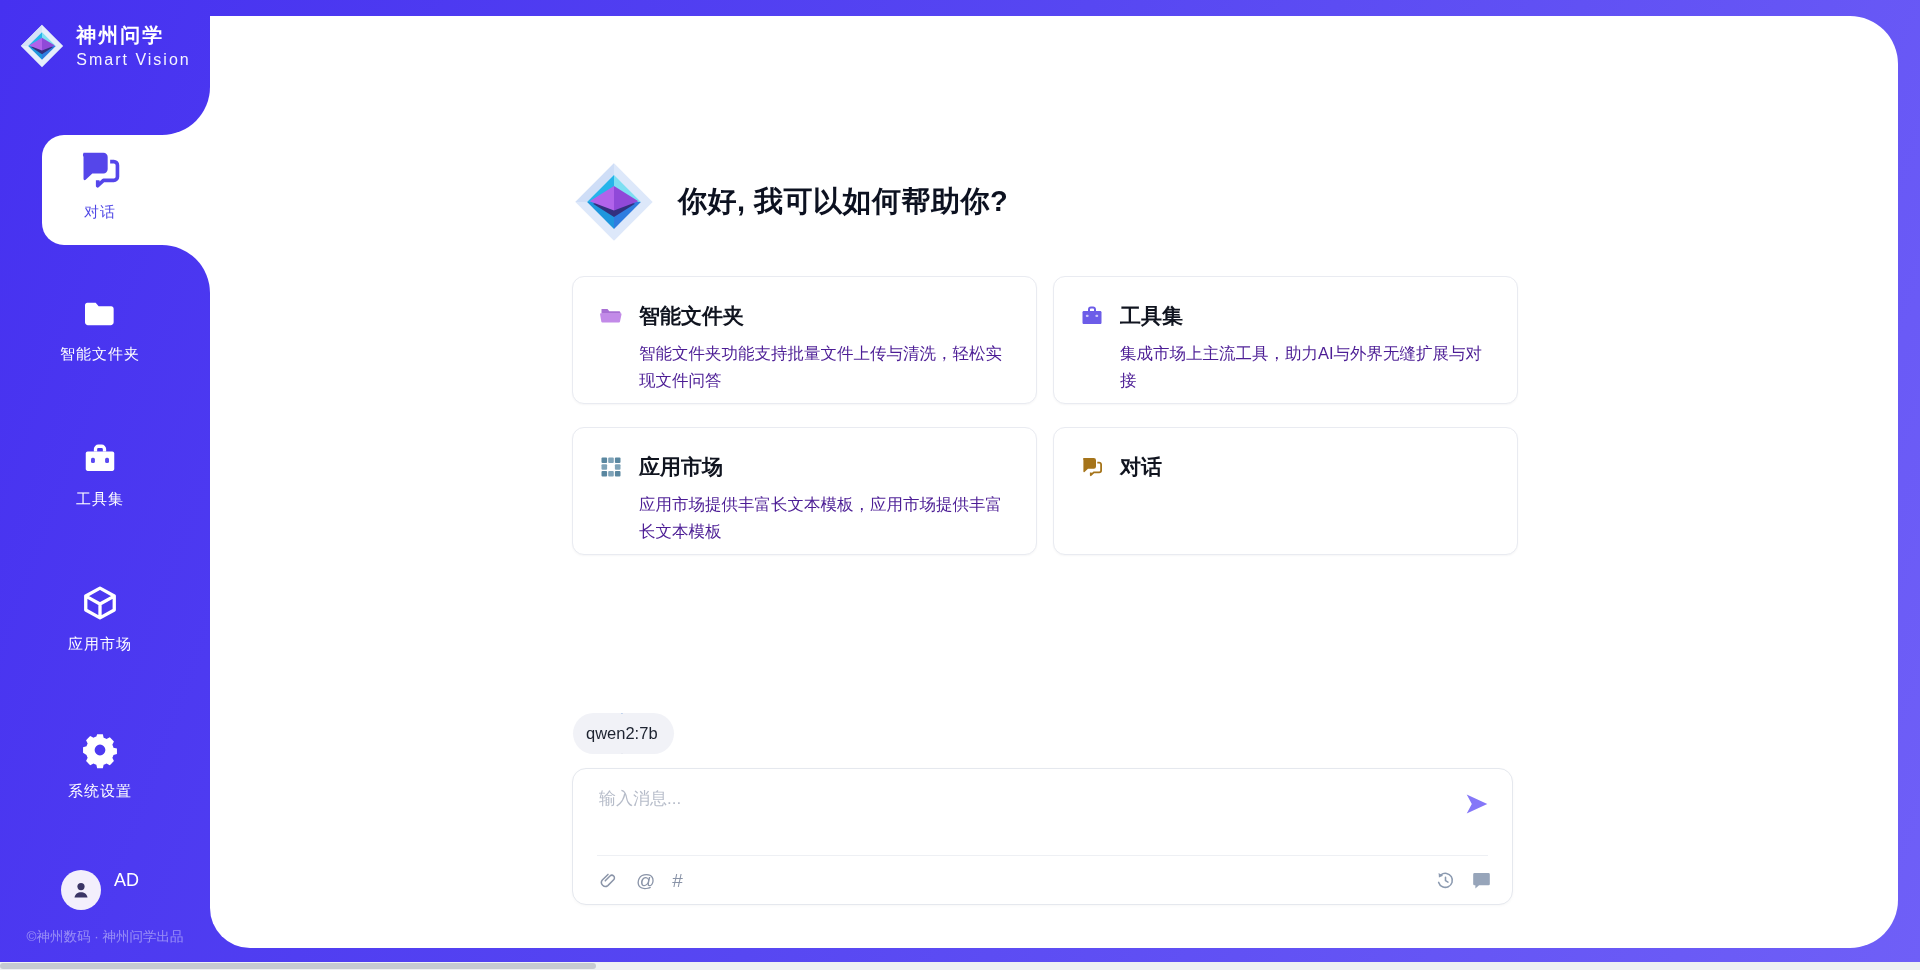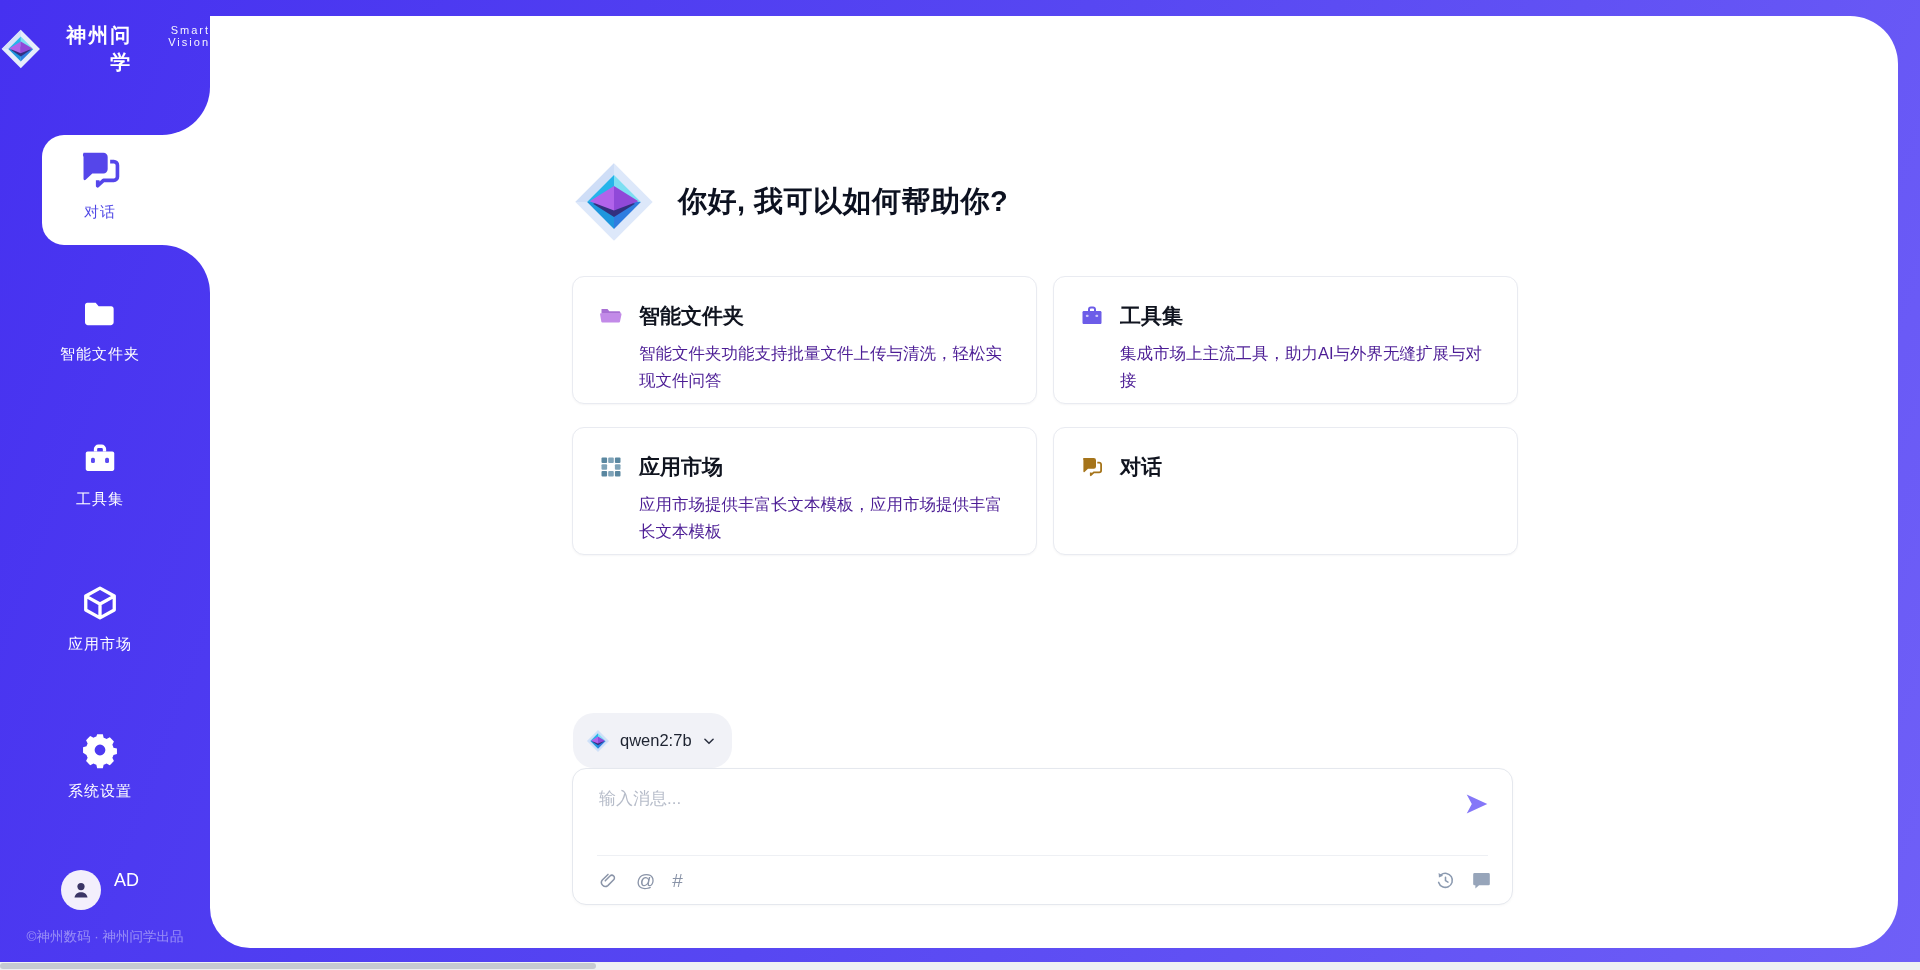--- a/index.html
+++ b/index.html
@@ -22,23 +22,23 @@
   .side-bottom { position:absolute; left:0; top:245px; width:210px; height:725px;
                  background-position:0 -245px; border-top-right-radius:48px; }
   .active-tab { position:absolute; left:42px; top:135px; width:168px; height:110px;
                 background:#fff; border-radius:22px 0 0 22px; cursor:pointer; }
   .tab-inner { position:absolute; left:-42px; top:12px; width:200px; display:flex;
                flex-direction:column; align-items:center; gap:10px; }
   .tab-label { color:#4f46e5; font-size:15px; letter-spacing:1px; }
 
   .logo-row { position:absolute; left:0; top:22px; width:210px; display:flex;
               align-items:center; justify-content:center; gap:11px; z-index:3; }
-  .logo-texts { display:flex; flex-direction:row;text-align:right; }
+  .logo-texts { display:flex; flex-direction:column; }
   .logo-name { color:#fff; font-size:20px; font-weight:bold; letter-spacing:2px; }
-  .logo-sub { color:rgba(255,255,255,.95); font-size:11px; letter-spacing:2px; margin-top:2px; }
+  .logo-sub { color:rgba(255,255,255,.95); font-size:16px; letter-spacing:2px; margin-top:2px; }
 
   .side-item { position:absolute; left:0; width:200px; display:flex; flex-direction:column;
                align-items:center; gap:13px; z-index:3; cursor:pointer; }
   .side-item span { color:#fff; font-size:15px; letter-spacing:1px; }
 
   .user-row { position:absolute; left:0; top:870px; width:200px; display:flex;
               justify-content:center; gap:13px; z-index:3; cursor:pointer; }
   .avatar { width:40px; height:40px; border-radius:50%; background:#f3effc;
             display:flex; align-items:center; justify-content:center; }
   .user-name { color:#fff; font-size:18px; }
@@ -51,23 +51,23 @@
   .greeting h1 { font-size:29px; font-weight:bold; color:#0c1120; letter-spacing:.5px; }
 
   .cards { position:absolute; left:362px; top:260px; width:946px; display:grid;
            grid-template-columns:465px 465px; grid-column-gap:16px; grid-row-gap:23px; }
   .card { height:128px; background:#fff; border:1px solid #e9ebf1; border-radius:12px;
           padding:25px 28px 0 26px; box-shadow:0 1px 2px rgba(16,24,40,.04); cursor:pointer; }
   .card-head { display:flex; align-items:center; gap:16px; }
   .card-title { font-size:21px; font-weight:bold; color:#10141f; }
   .card-desc { margin:10px 0 0 40px; font-size:16.5px; line-height:27px; color:#4c1d95; }
 
-  .model-pill { position:absolute; left:363px; top:697px; height:55px; display:flex;
+  .model-pill { position:absolute; left:363px; top:697px; height:41px; display:flex;
                 align-items:center; gap:10px; padding:0 16px 0 13px; background:#f1f2f7;
-                border-radius:21px; cursor:pointer; }
+                border-radius:21px; cursor:pointer;flex-direction:column; }
   .model-name { font-size:16.5px; color:#1d2330; }
 
   .input-box { position:absolute; left:362px; top:752px; width:941px; height:137px;
                background:#fff; border:1px solid #e5e8ee; border-radius:14px;
                box-shadow:0 1px 3px rgba(16,24,40,.03);padding-left:26px; }
   .msg-input { position:absolute; left:26px; top:18px; width:840px; height:56px; border:none;
                outline:none; resize:none; font-family:inherit; font-size:17px; color:#1d2330;
                background:transparent; }
   .msg-input::placeholder { color:#b6bcc9; }
   .send-btn { position:absolute; right:20px; top:20px; width:30px; height:30px; border:none;

